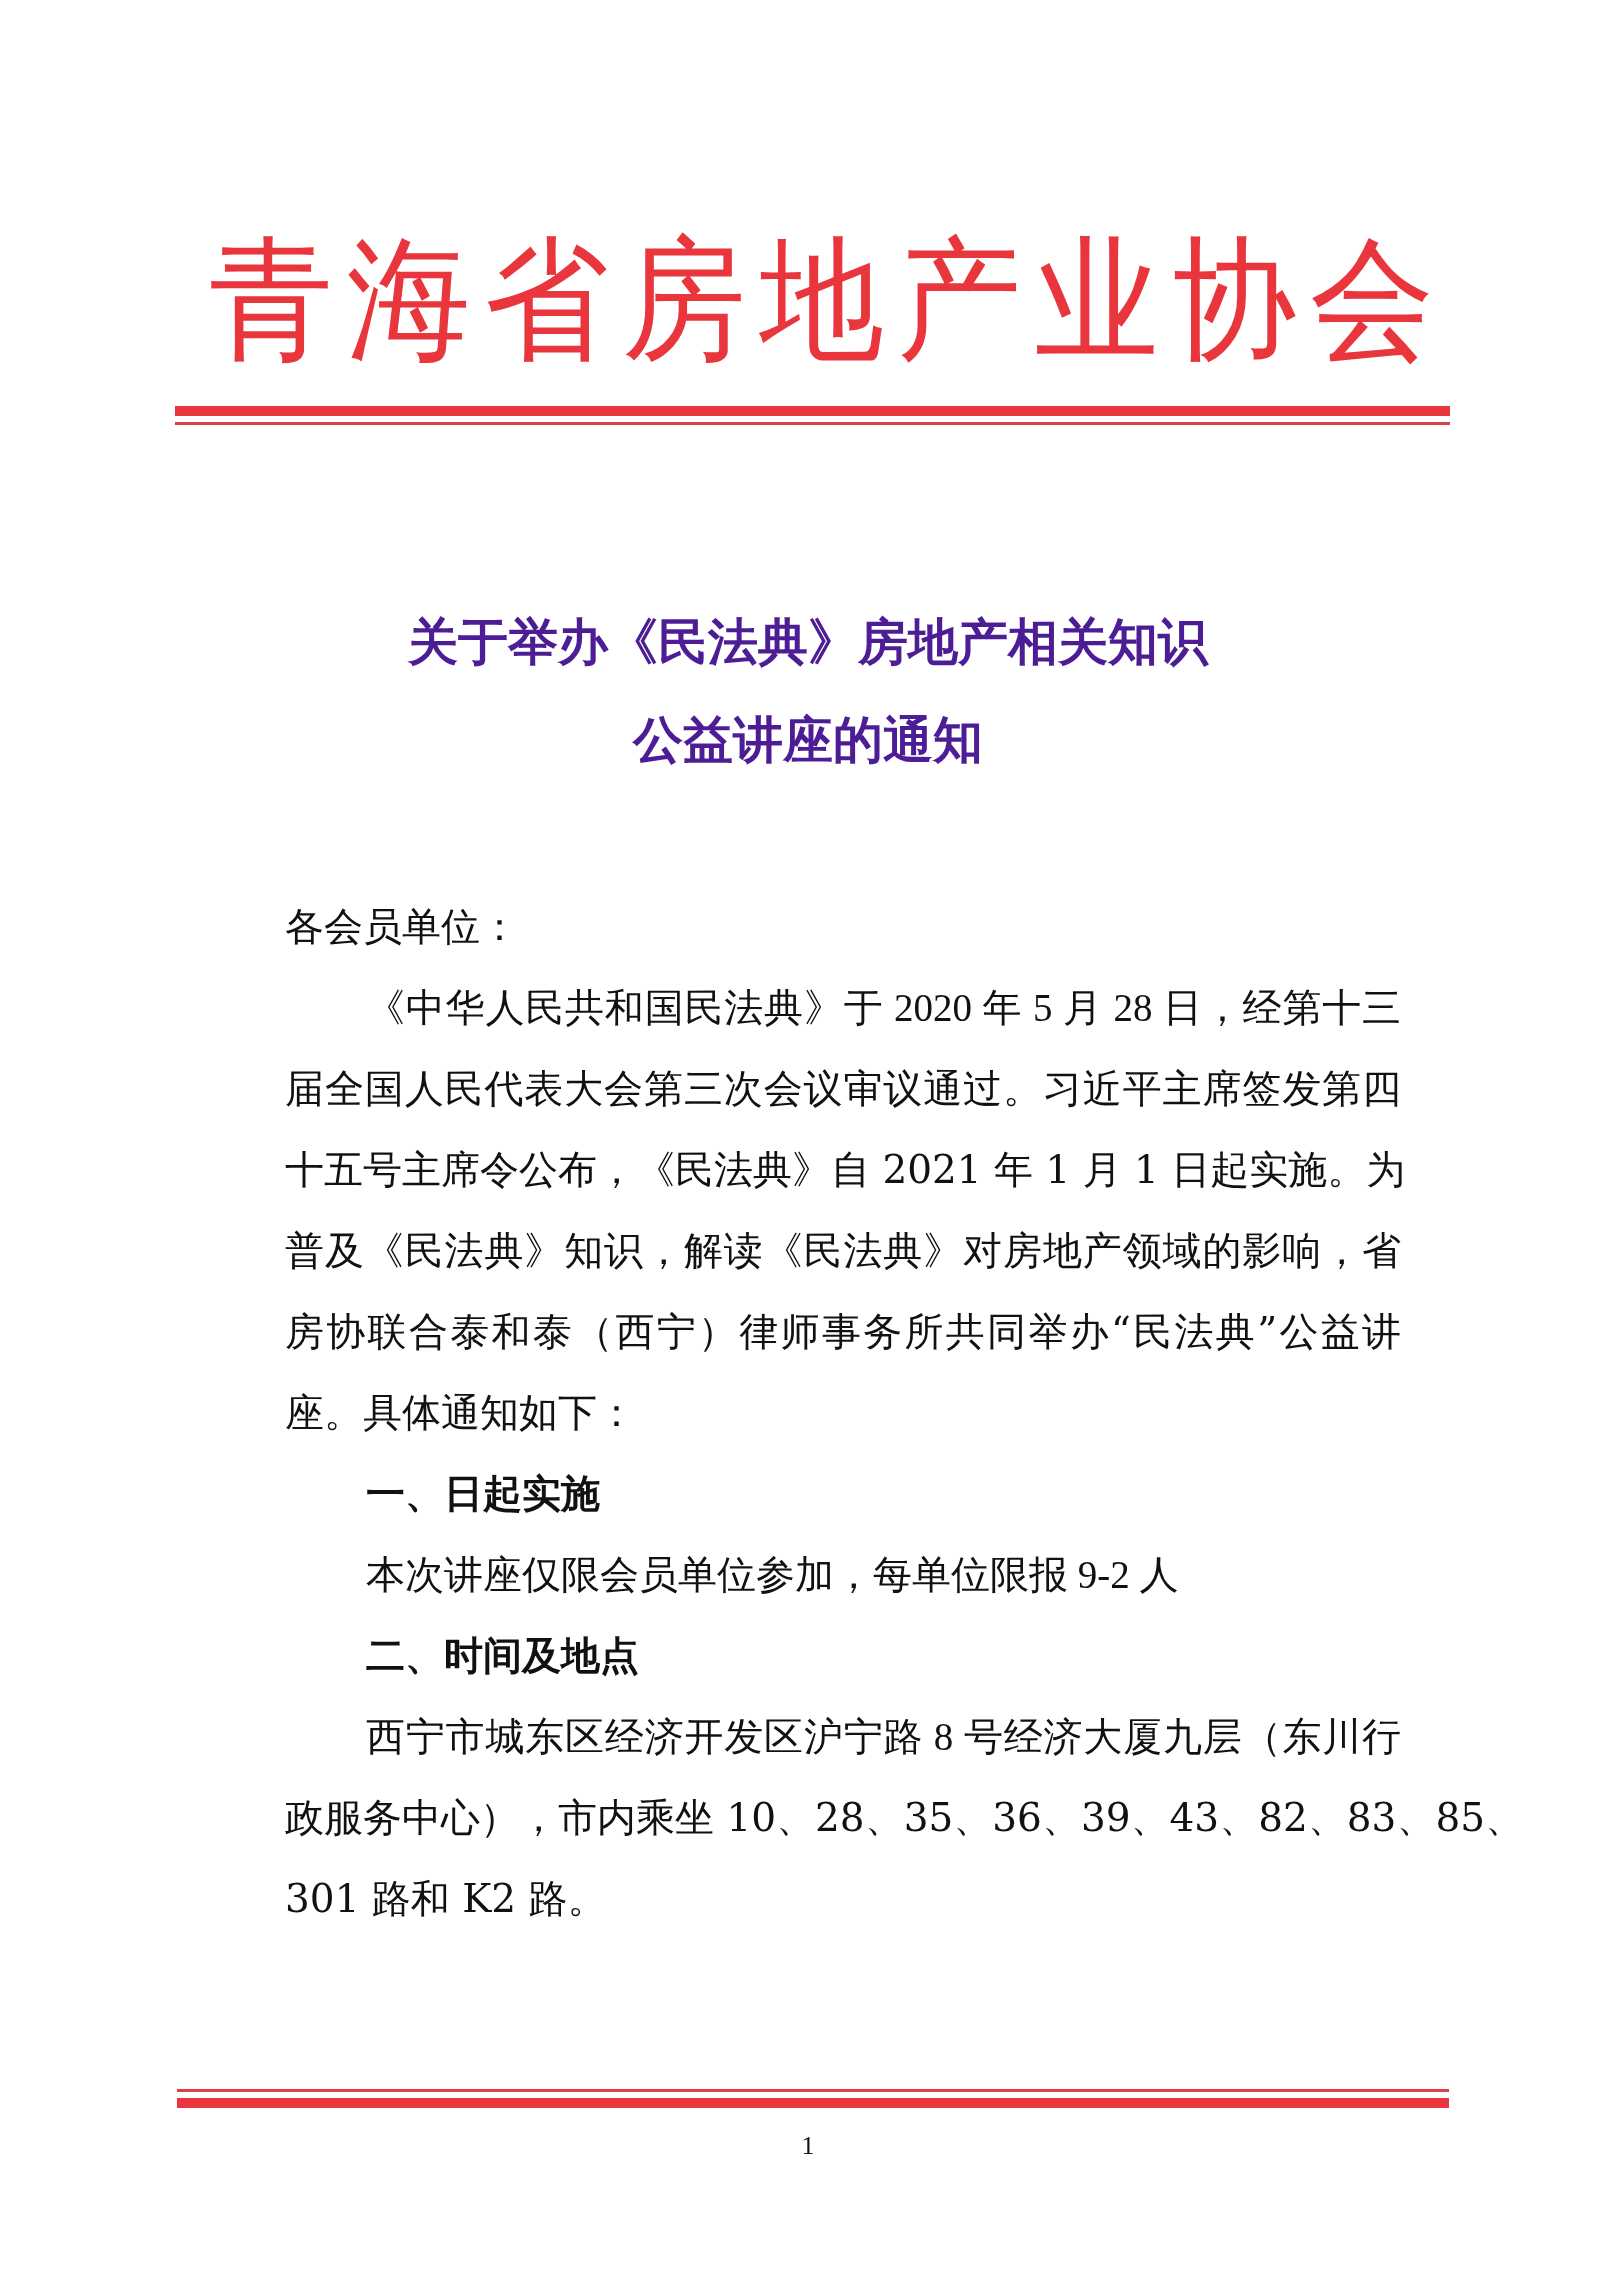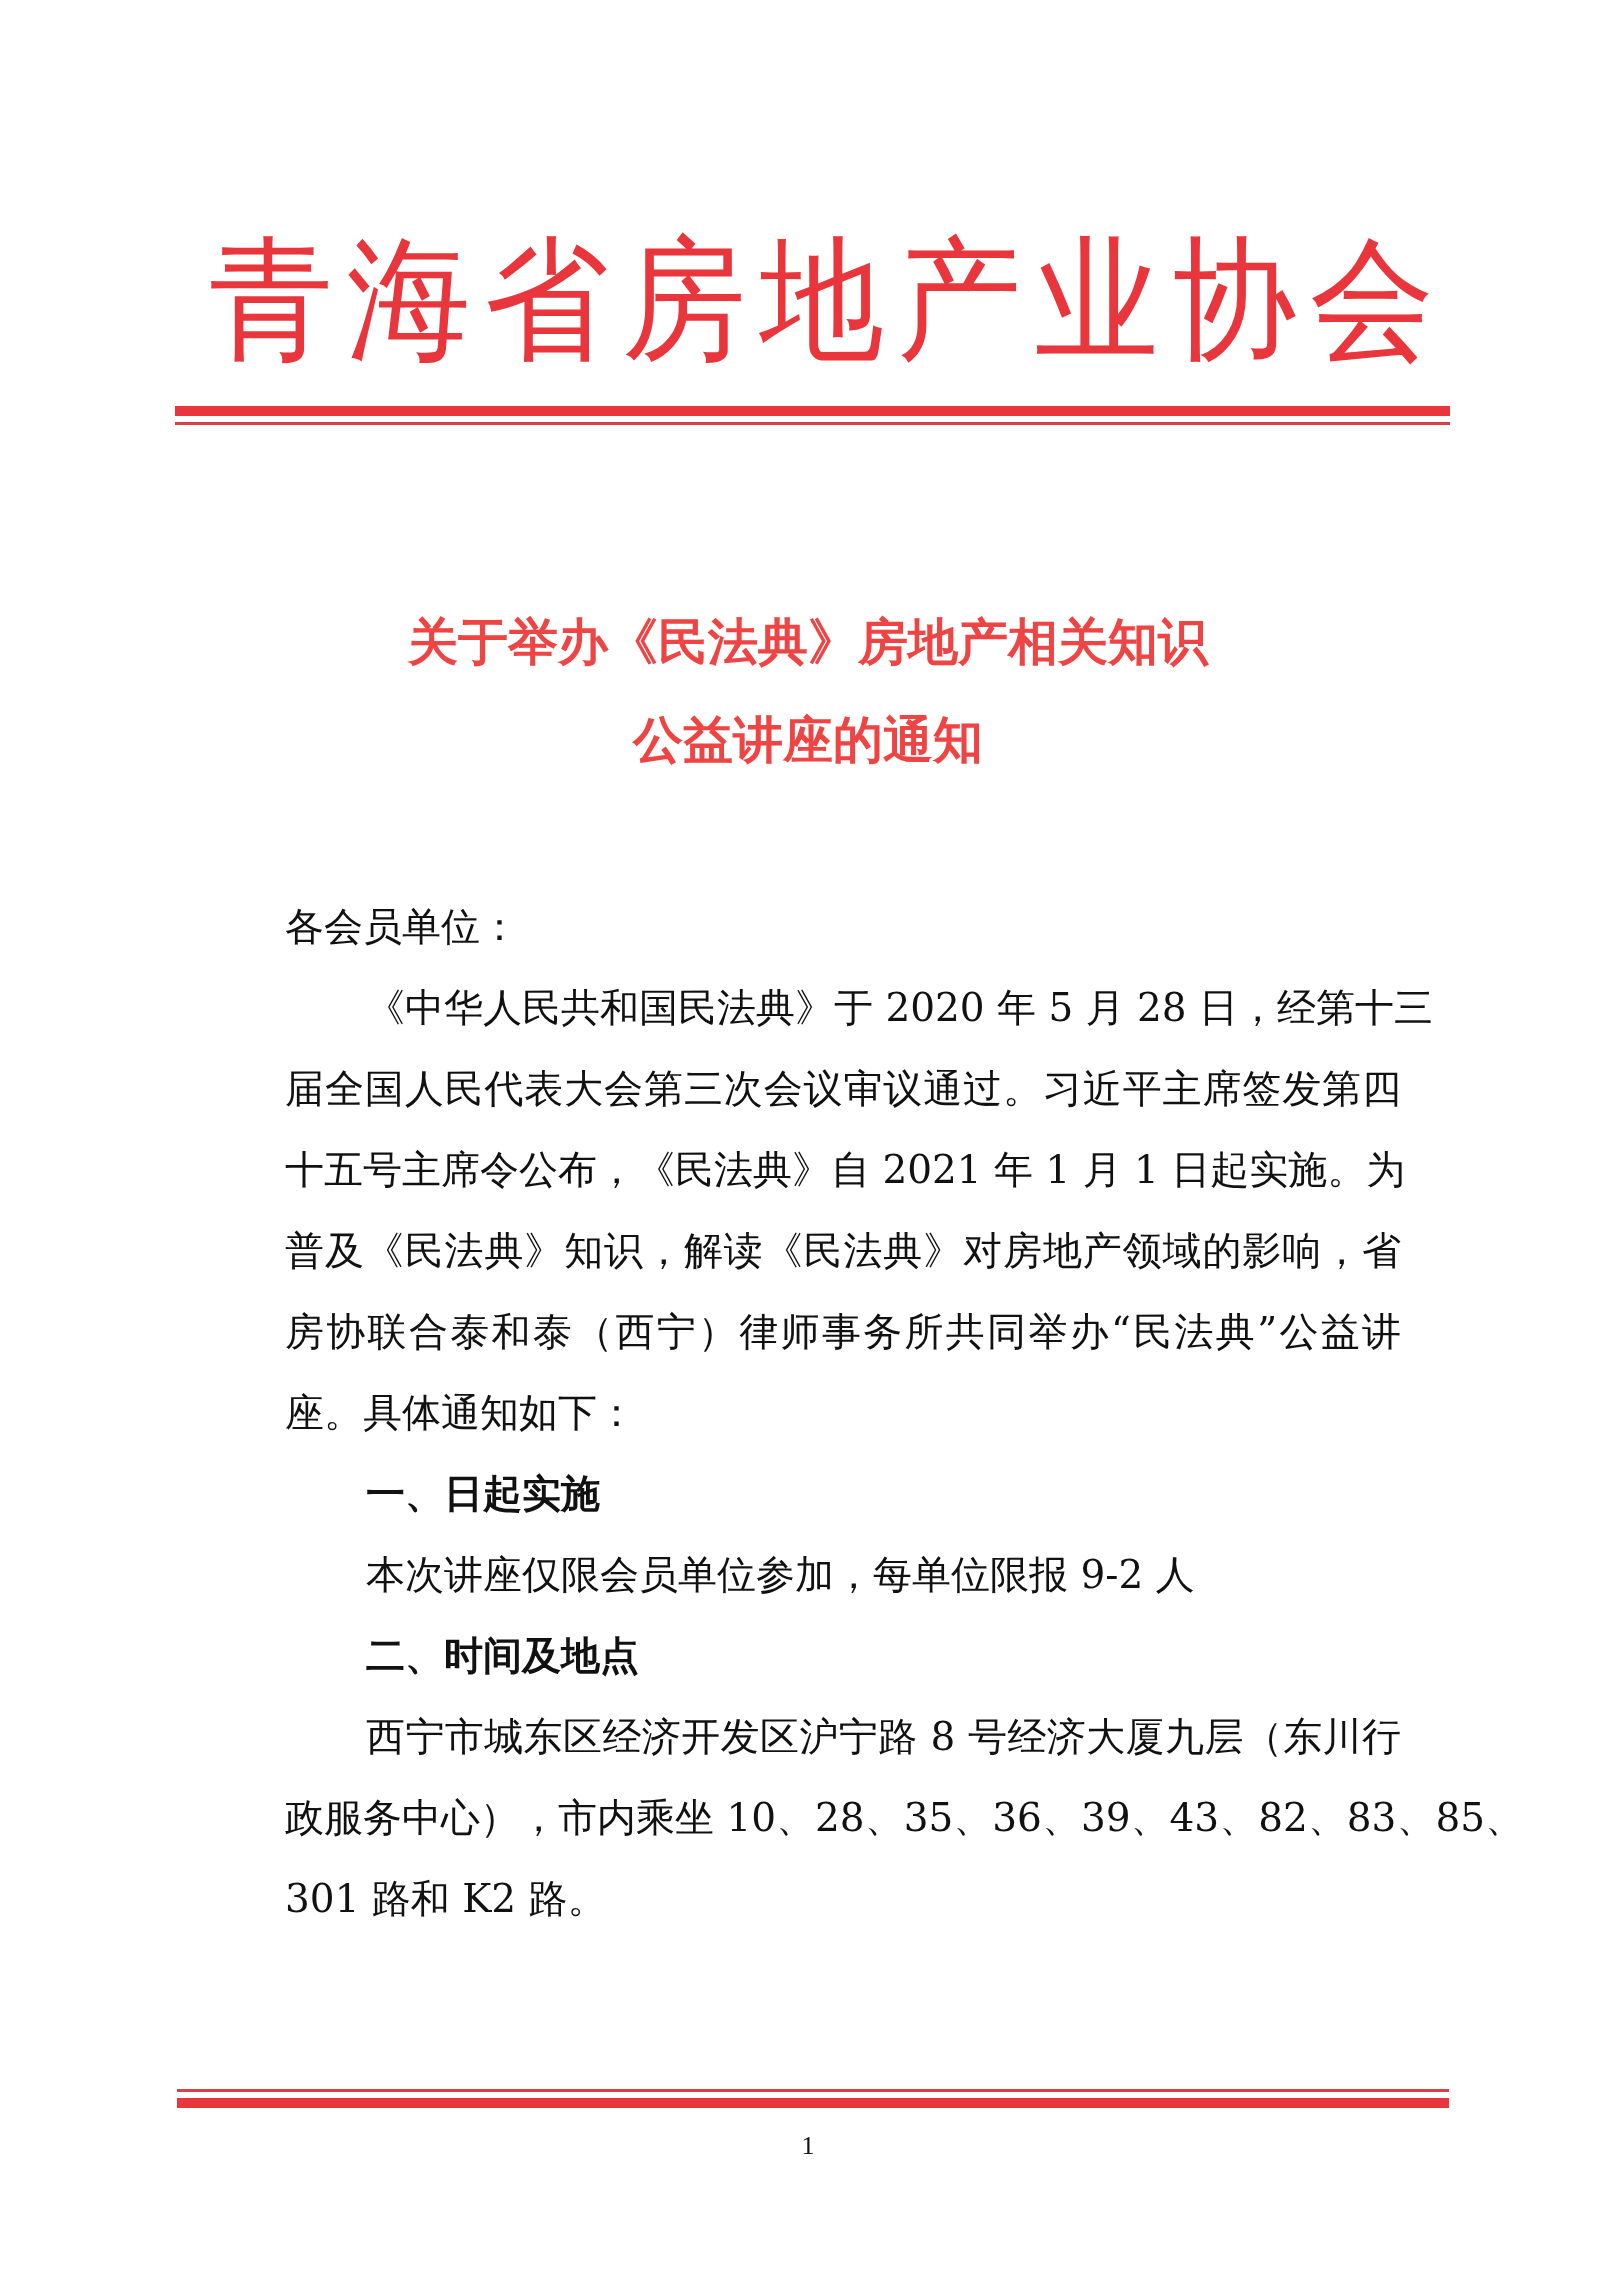--- a/index.html
+++ b/index.html
@@ -13,29 +13,29 @@
     line-height: 156px; transform: scaleY(1.08);
   }
   .org-name span { display: inline-block; }
   .rule { left: 175px; width: 1275px; background: #e8363c; }
   .rule.top-thick { top: 406px; height: 9.8px; }
   .rule.top-thin { top: 422px; height: 3.3px; background: #d8404a; }
   .rule.bot-thin { top: 2089px; height: 3.3px; background: #d8404a; left: 177px; width: 1272px; }
   .rule.bot-thick { top: 2098px; height: 9.8px; left: 177px; width: 1272px; }
 
   .title { left: 0; width: 1616px; text-align: center; font-family: "DejaVu Sans", sans-serif;
-           font-weight: bold; font-size: 50px; letter-spacing: 0px; color: #ef4444; }
+           font-weight: bold; font-size: 50px; letter-spacing: 0px; color: #4c1d95; }
   .title.l1 { top: 609px; }
   .title.l2 { top: 707px; }
 
   .body-text { left: 251px; width: 1150px; font-size: 39px; line-height: 81px; color: #111;
                font-family: "DejaVu Serif", serif; }
   .line { height: 81px; white-space: nowrap; text-align: justify; text-align-last: justify; margin-left: 34px; }
   .line.last { text-align-last: left; }
-  .indent { padding-left: 81px; }
+  .indent { padding-left: 81px; font-family: Liberation Serif, serif; }
   .heading { font-family: "DejaVu Sans", sans-serif; font-weight: bold; text-align-last: left; }
   .plain { text-align-last: left; }
 
   .page-num { left: 0; width: 1616px; top: 2131px; text-align: center; font-size: 26px;
               font-family: "Liberation Serif", serif; color: #111; }
 </style>
 </head>
 <body>
 
 <div class="abs org-name">

